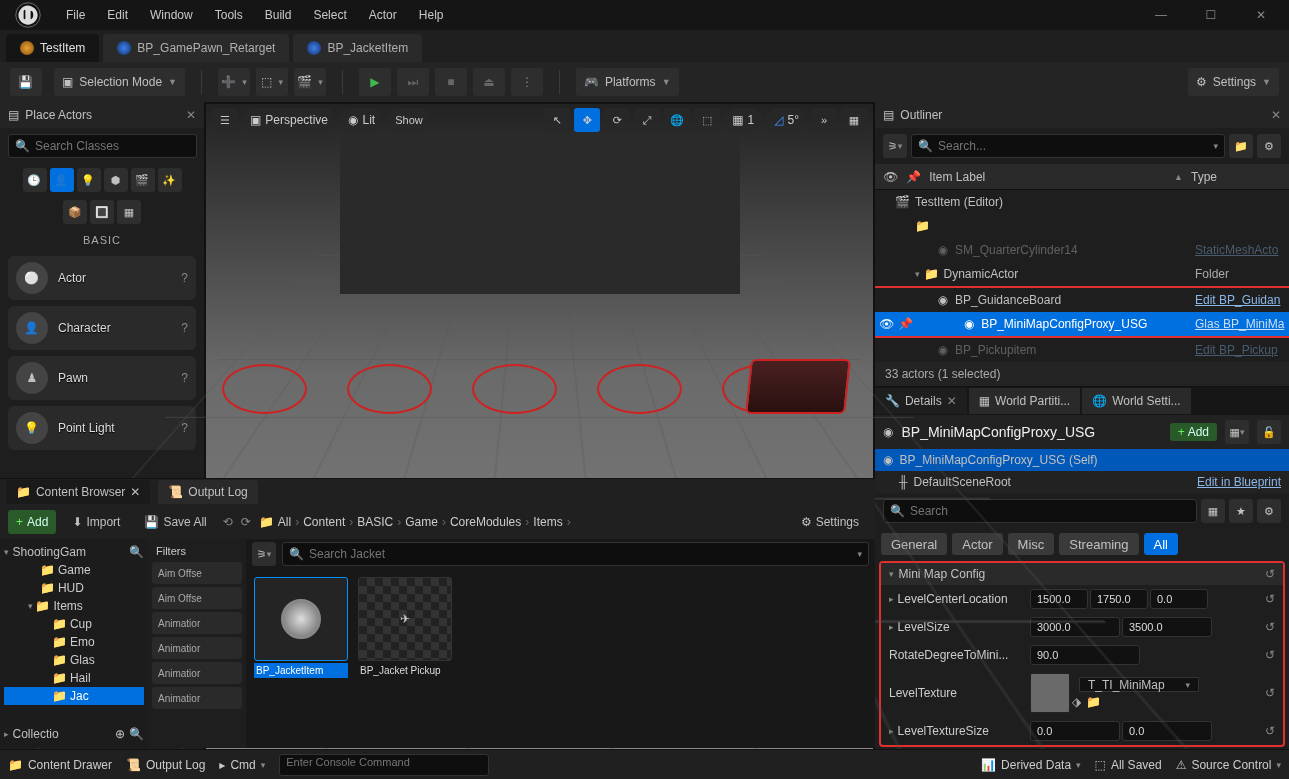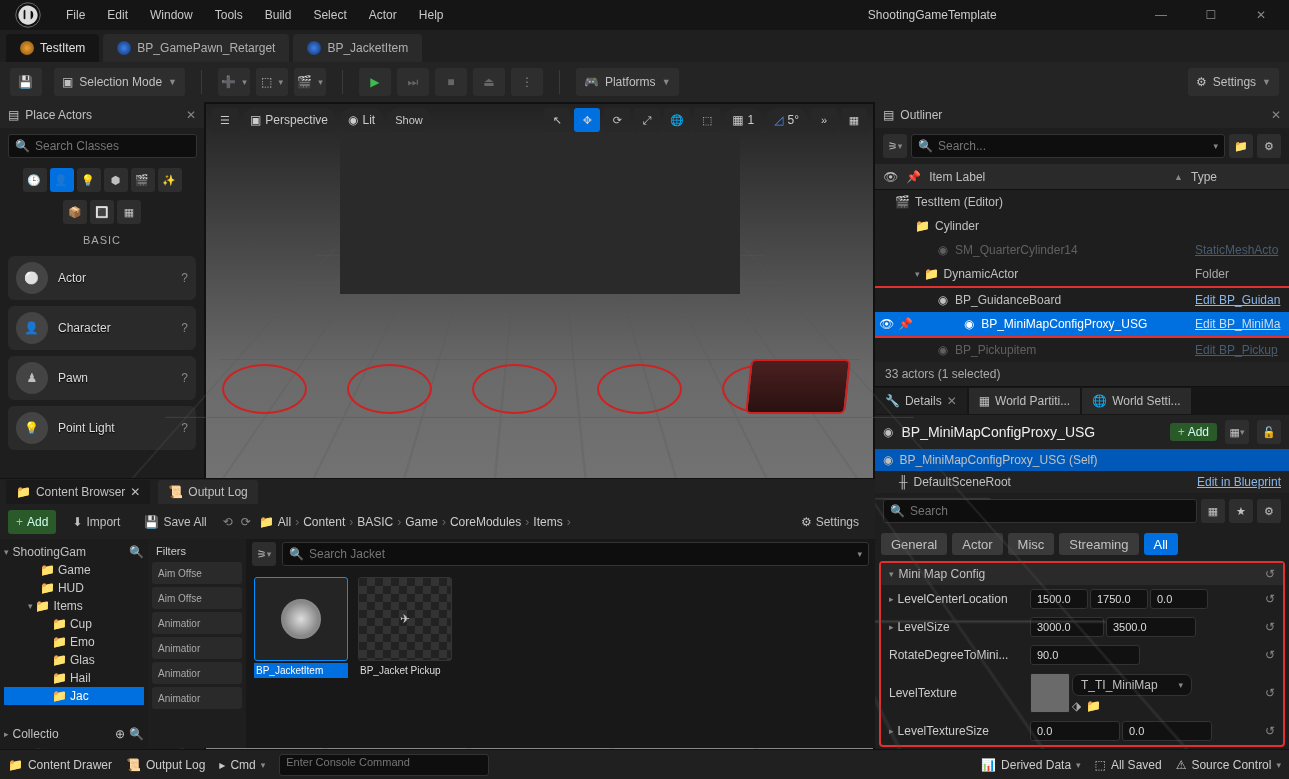--- a/index.html
+++ b/index.html
@@ -78,21 +78,21 @@
 .filter-btn { height: 22px; padding: 0 10px; background: #3a3a3a; border-radius: 3px; font-size: 13px; display: flex; align-items: center; cursor: pointer; }
 .filter-btn.sel { background: #0070e0; color: #fff; }
 .det-section { border: 2px solid #e03030; border-radius: 4px; margin: 2px 4px; }
 .sect-hdr { height: 22px; background: #2a2a2a; padding: 0 8px; display: flex; align-items: center; gap: 5px; font-size: 11px; font-weight: 500; }
 .prop-row { height: 28px; display: flex; align-items: center; padding: 0 8px; gap: 6px; }
 .prop-row .plabel { width: 135px; font-size: 11px; color: #ccc; display: flex; align-items: center; gap: 4px; overflow: hidden; white-space: nowrap; }
 .prop-row .pvals { flex: 1; display: flex; gap: 2px; }
 .num-input { background: #111; border: 1px solid #333; border-radius: 3px; height: 20px; width: 58px; padding: 0 6px; color: #ddd; font-size: 11px; display: flex; align-items: center; }
 .reset-ico { color: #888; cursor: pointer; }
 .tex-thumb { width: 40px; height: 40px; background: #6a6a6a; border: 1px solid #222; border-radius: 2px; }
-.tex-select { background: #111; border: 1px solid #333; border-radius: 7px; height: 22px; padding: 0 8px; display: flex; align-items: center; gap: 6px; width: 120px; font-size: 11px; }
+.tex-select { background: #111; border: 1px solid #333; border-radius: 1px; height: 15px; padding: 0 8px; display: flex; align-items: center; gap: 6px; width: 120px; font-size: 11px; margin-left: 7px; }
 .cb-tabs { height: 26px; display: flex; align-items: center; gap: 8px; padding: 0 6px; background: #202020; }
 .cb-tabs .tab2 { height: 24px; padding: 0 10px; display: flex; align-items: center; gap: 5px; background: #2a2a2a; border-radius: 3px 3px 0 0; font-size: 11px; }
 .cb-tabs .tab2.active { background: #1a1a1a; }
 .cb-toolbar { height: 34px; display: flex; align-items: center; padding: 0 8px; gap: 8px; background: #202020; }
 .cb-btn { height: 24px; padding: 0 8px; display: flex; align-items: center; gap: 4px; border-radius: 3px; cursor: pointer; font-size: 11px; }
 .cb-btn.add { background: #2a5a2a; color: #cfe; }
 .breadcrumb { display: flex; align-items: center; gap: 4px; font-size: 11px; color: #ccc; flex: 1; }
 .breadcrumb .sep { color: #666; }
 .cb-body { flex: 1; display: flex; overflow: hidden; }
 .cb-tree { width: 148px; background: #1c1c1c; display: flex; flex-direction: column; padding: 4px; overflow: hidden; }
@@ -132,21 +132,20 @@
   <div class="menu">
     <span>File</span>
     <span>Edit</span>
     <span>Window</span>
     <span>Tools</span>
     <span>Build</span>
     <span>Select</span>
     <span>Actor</span>
     <span>Help</span>
   </div>
-  <div class="proj-title">ShootingGameTemplate</div>
   <div class="window-ctrls">
     <span>—</span>
     <span>☐</span>
     <span>✕</span>
   </div>
 </div>
 
 <div class="tabbar">
   <div class="tab active">
     <span class="dot" style="background:radial-gradient(#f0a030,#805010)"></span>
@@ -320,21 +319,20 @@
         <span class="chev">▲</span>
         <span style="width:90px">Type</span>
       </div>
       <div class="out-list">
         <div class="out-row" style="padding-left:20px">
           <span class="icon">🎬</span>
           <span class="lbl">TestItem (Editor)</span>
         </div>
         <div class="out-row" style="padding-left:40px">
           <span class="icon fold">📁</span>
-          <span class="lbl">Cylinder</span>
         </div>
         <div class="out-row" style="padding-left:60px;opacity:.4">
           <span class="icon">◉</span>
           <span class="lbl">SM_QuarterCylinder14</span>
           <span class="typ">StaticMeshActo</span>
         </div>
         <div class="out-row" style="padding-left:40px">
           <span class="chev">▾</span>
           <span class="icon fold">📁</span>
           <span class="lbl">DynamicActor</span>
@@ -345,21 +343,21 @@
           <span class="icon">◉</span>
           <span class="lbl">BP_GuidanceBoard</span>
           <span class="typ">Edit BP_Guidan</span>
         </div>
         <div class="out-row sel" style="padding-left:4px">
           <span>👁</span>
           <span>📌</span>
           <span style="width:40px"></span>
           <span class="icon">◉</span>
           <span class="lbl">BP_MiniMapConfigProxy_USG</span>
-          <span class="typ" style="color:#cde">Edit BP_MiniMa</span>
+          <span class="typ" style="color:#cde">Glas BP_MiniMa</span>
         </div>
         </div>
         <div class="out-row" style="padding-left:60px;opacity:.4">
           <span class="icon">◉</span>
           <span class="lbl">BP_Pickupitem</span>
           <span class="typ">Edit BP_Pickup</span>
         </div>
       </div>
       <div class="out-status">33 actors (1 selected)</div>
     </div>
@@ -433,21 +431,21 @@
             <div class="num-input">0.0</div>
           </div>
           <span class="reset-ico">↺</span>
         </div>
         <div class="prop-row">
           <span class="plabel">
               <span class="chev">▸</span>
               <span>LevelSize</span>
             </span>
           <div class="pvals">
-            <div class="num-input" style="width:74px">3000.0</div>
+            <div class="num-input" style="width:90px">3000.0</div>
             <div class="num-input" style="width:90px">3500.0</div>
           </div>
           <span class="reset-ico">↺</span>
         </div>
         <div class="prop-row">
           <span class="plabel">
               <span>RotateDegreeToMini...</span>
             </span>
           <div class="pvals">
             <div class="num-input" style="width:110px">90.0</div>

